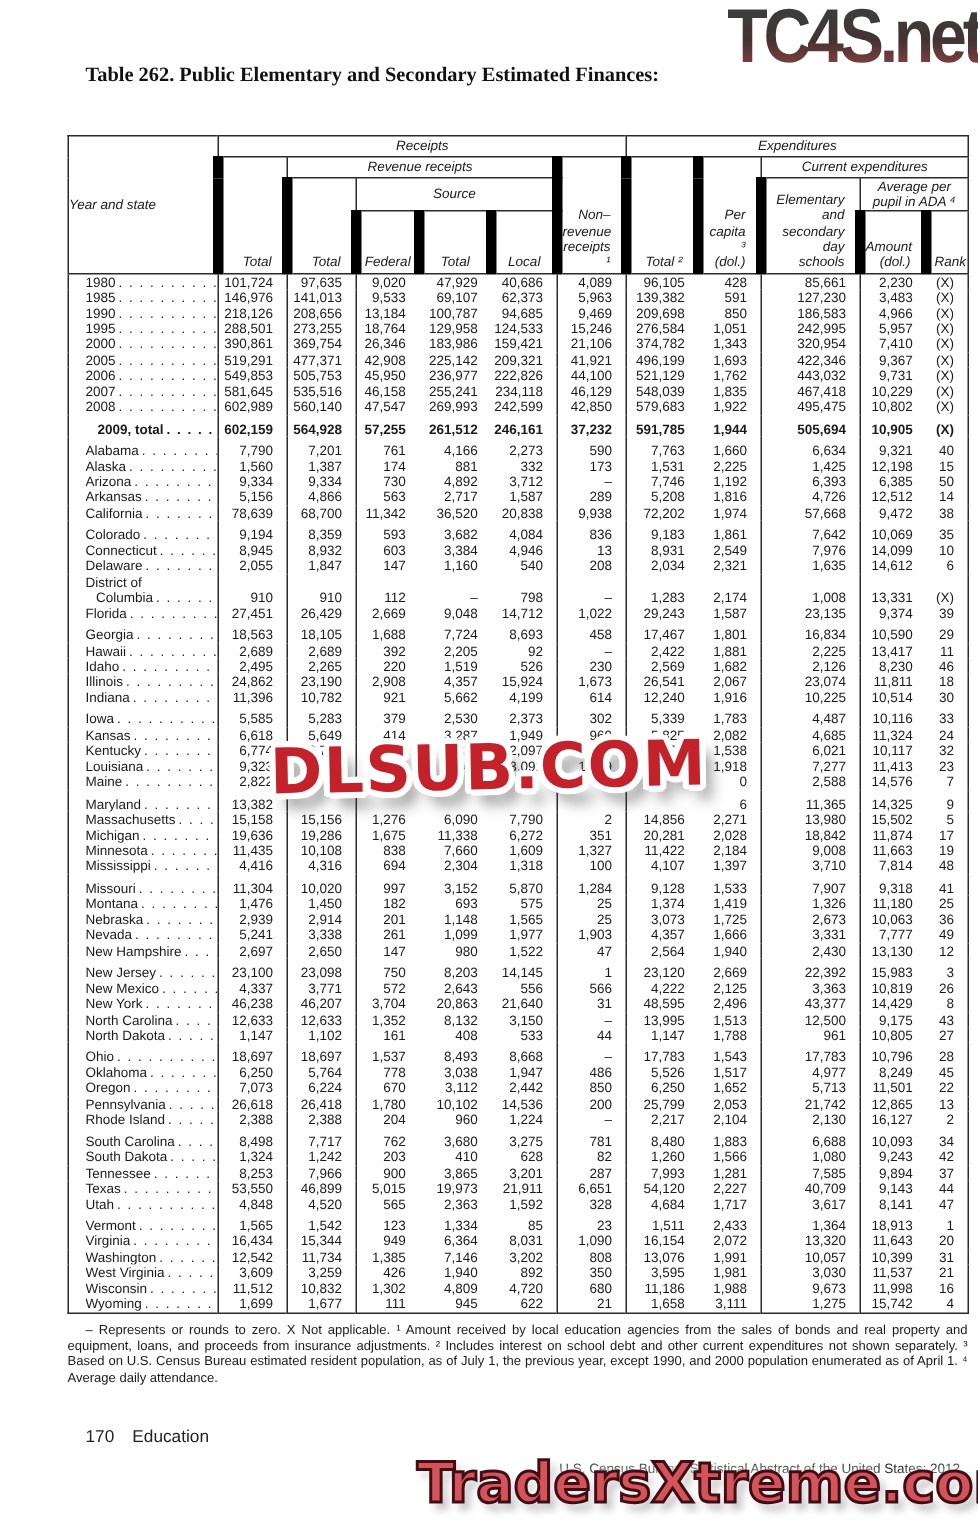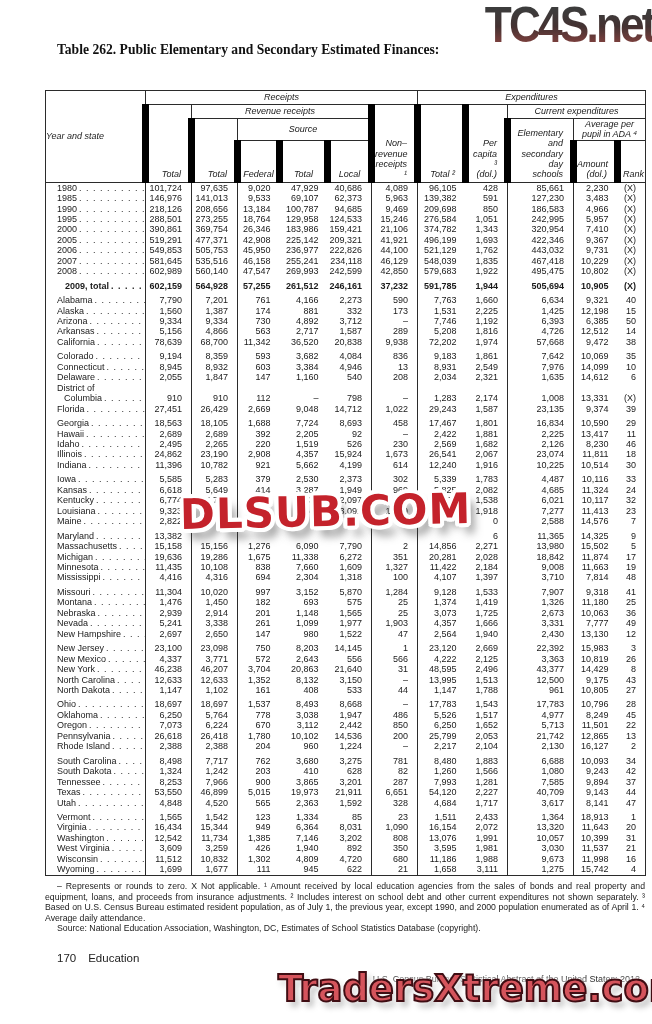--- a/index.html
+++ b/index.html
@@ -1295,21 +1295,20 @@
           <td class="num br">3,111</td>
           <td class="num br">1,275</td>
           <td class="num">15,742</td>
           <td class="num">4</td>
         </tr>
       </tbody>
   </table>
 
   <div class="footnotes">
     <div class="notes">– Represents or rounds to zero. X Not applicable. ¹ Amount received by local education agencies from the sales of bonds and real property and equipment, loans, and proceeds from insurance adjustments. ² Includes interest on school debt and other current expenditures not shown separately. ³ Based on U.S. Census Bureau estimated resident population, as of July 1, the previous year, except 1990, and 2000 population enumerated as of April 1. ⁴ Average daily attendance.</div>
-    <div class="src">Source: National Education Association, Washington, DC, Estimates of School Statistics Database (copyright).</div>
   </div>
 
   <div class="footer-left">
     <span class="pg">170</span><span>Education</span>
   </div>
   <div class="footer-right">U.S. Census Bureau, Statistical Abstract of the United States: 2012</div>
 
   <div class="wm-top">TC4S.net</div>
   <div class="wm-mid">DLSUB.COM</div>
   <div class="wm-bot">TradersXtreme.com</div>

